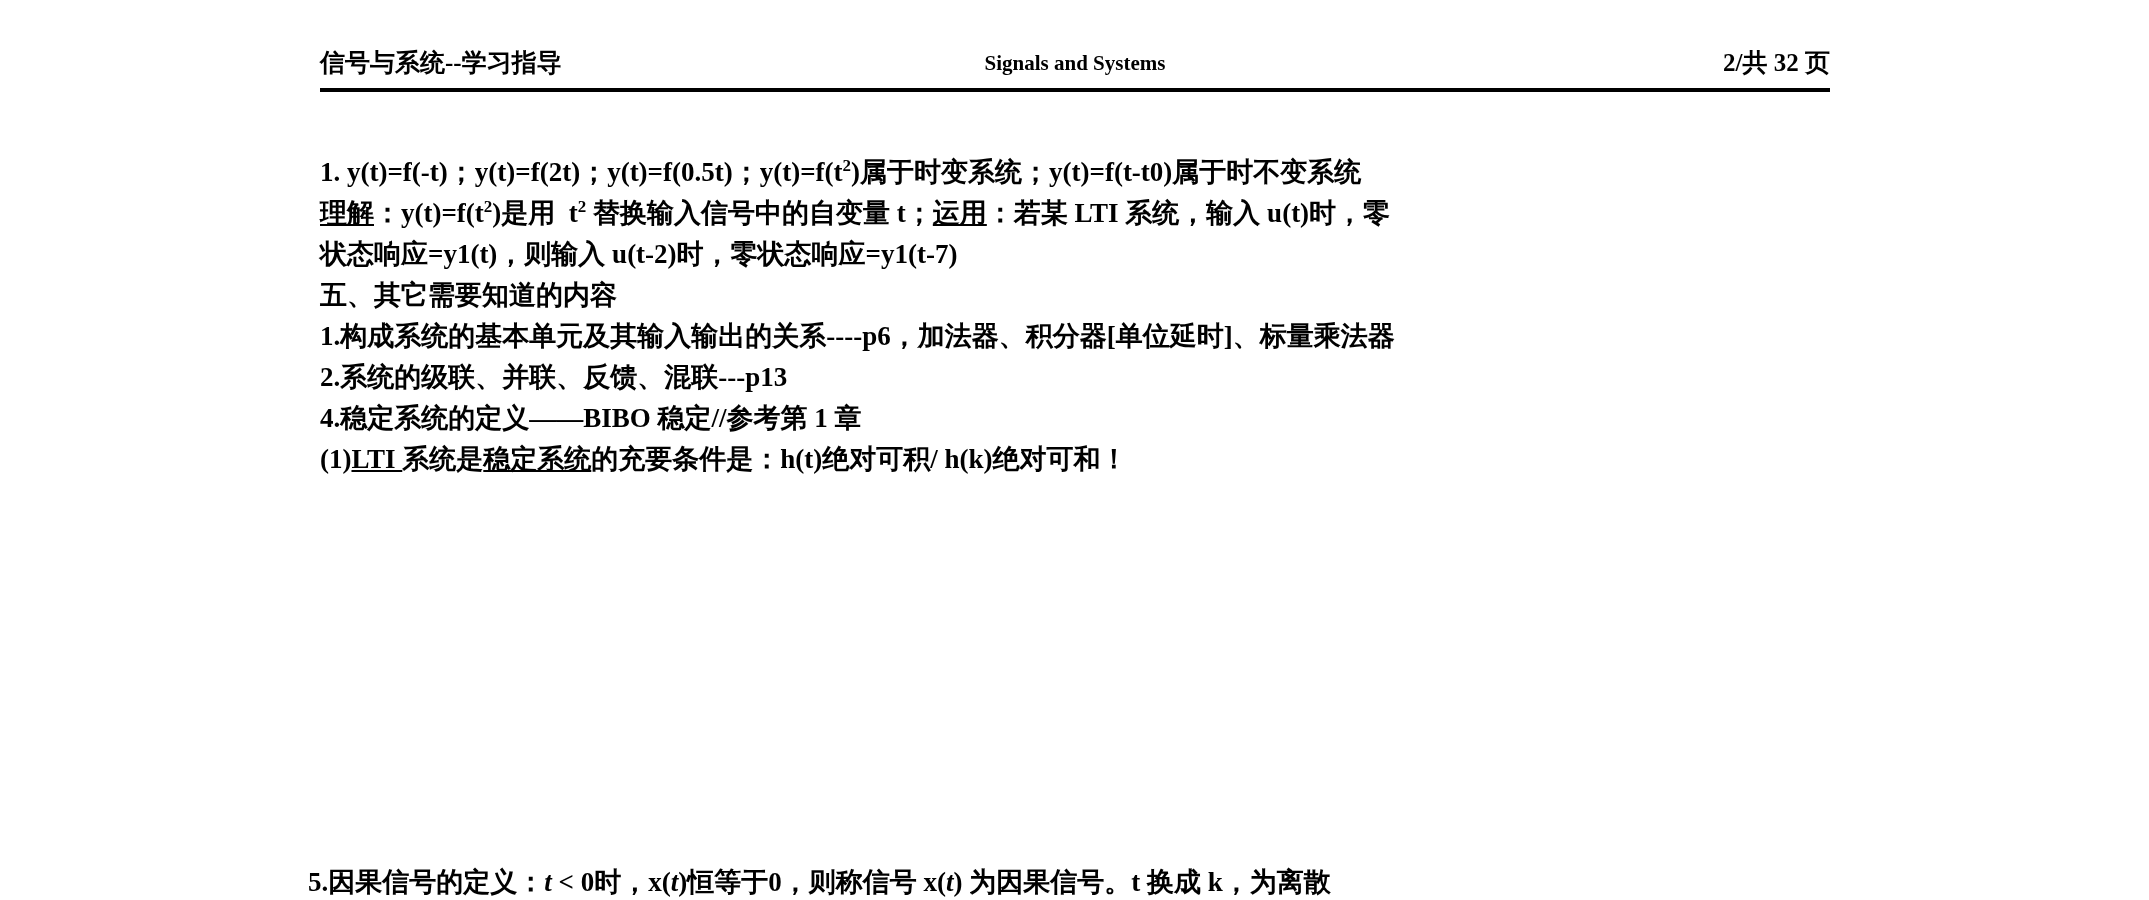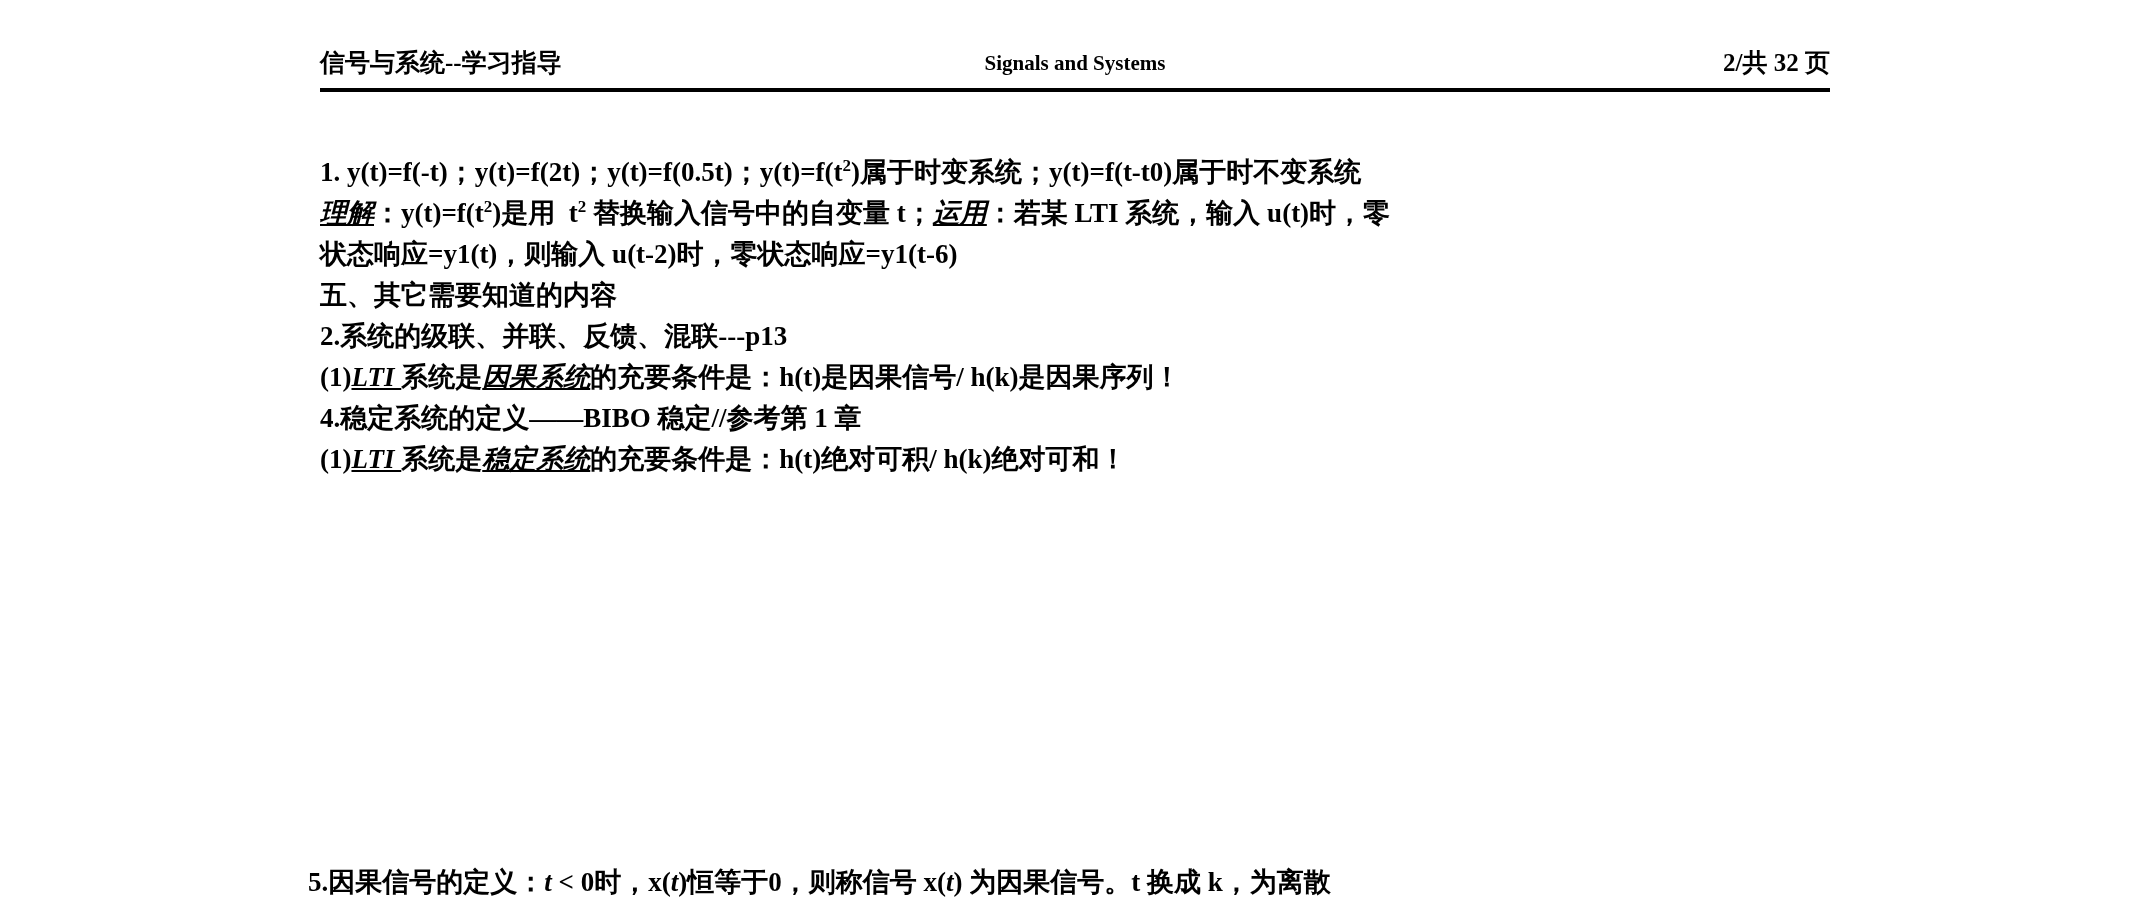--- a/index.html
+++ b/index.html
@@ -70,21 +70,20 @@
     font-size: 27px;
     line-height: 41px;
     white-space: nowrap;
     letter-spacing: 0px;
   }
   .line.section {
     margin-top: 0;
   }
   .u {
     text-decoration: underline;
-    font-style: italic;
   }
   sup {
     font-size: 17px;
     vertical-align: super;
     line-height: 0;
   }
   .ital {
     font-style: italic;
   }
   .clip-bottom {
@@ -116,36 +115,36 @@
 
     <div class="line">
       1. y(t)=f(-t)；y(t)=f(2t)；y(t)=f(0.5t)；y(t)=f(t<sup>2</sup>)属于时变系统；y(t)=f(t-t0)属于时不变系统
     </div>
 
     <div class="line">
       <span class="u">理解</span>：y(t)=f(t<sup>2</sup>)是用&nbsp; t<sup>2</sup> 替换输入信号中的自变量 t；<span class="u">运用</span>：若某 LTI 系统，输入 u(t)时，零
     </div>
 
     <div class="line">
-      <span>状态响应=y1(t)，则输入 u(t-2)时，零状态响应=y1(t-6)</span>
+      <span>状态响应=y1(t)，则输入 u(t-2)时，零状态响应=y1(t-7)</span>
     </div>
 
     <div class="line">
       <span>五、其它需要知道的内容</span>
     </div>
 
+    <div class="line">
+      <span>1.构成系统的基本单元及其输入输出的关系----p6，加法器、积分器[单位延时]、标量乘法器</span>
+    </div>
 
     <div class="line">
       <span>2.系统的级联、并联、反馈、混联---p13</span>
     </div>
 
 
-    <div class="line">
-      (1)<span class="u">LTI </span>系统是<span class="u">因果系统</span>的充要条件是：h(t)是因果信号/ h(k)是因果序列！
-    </div>
 
     <div class="line">
       <span>4.稳定系统的定义——BIBO 稳定//参考第 1 章</span>
     </div>
 
     <div class="line">
       (1)<span class="u">LTI </span>系统是<span class="u">稳定系统</span>的充要条件是：h(t)绝对可积/ h(k)绝对可和！
     </div>
 
   </div>

